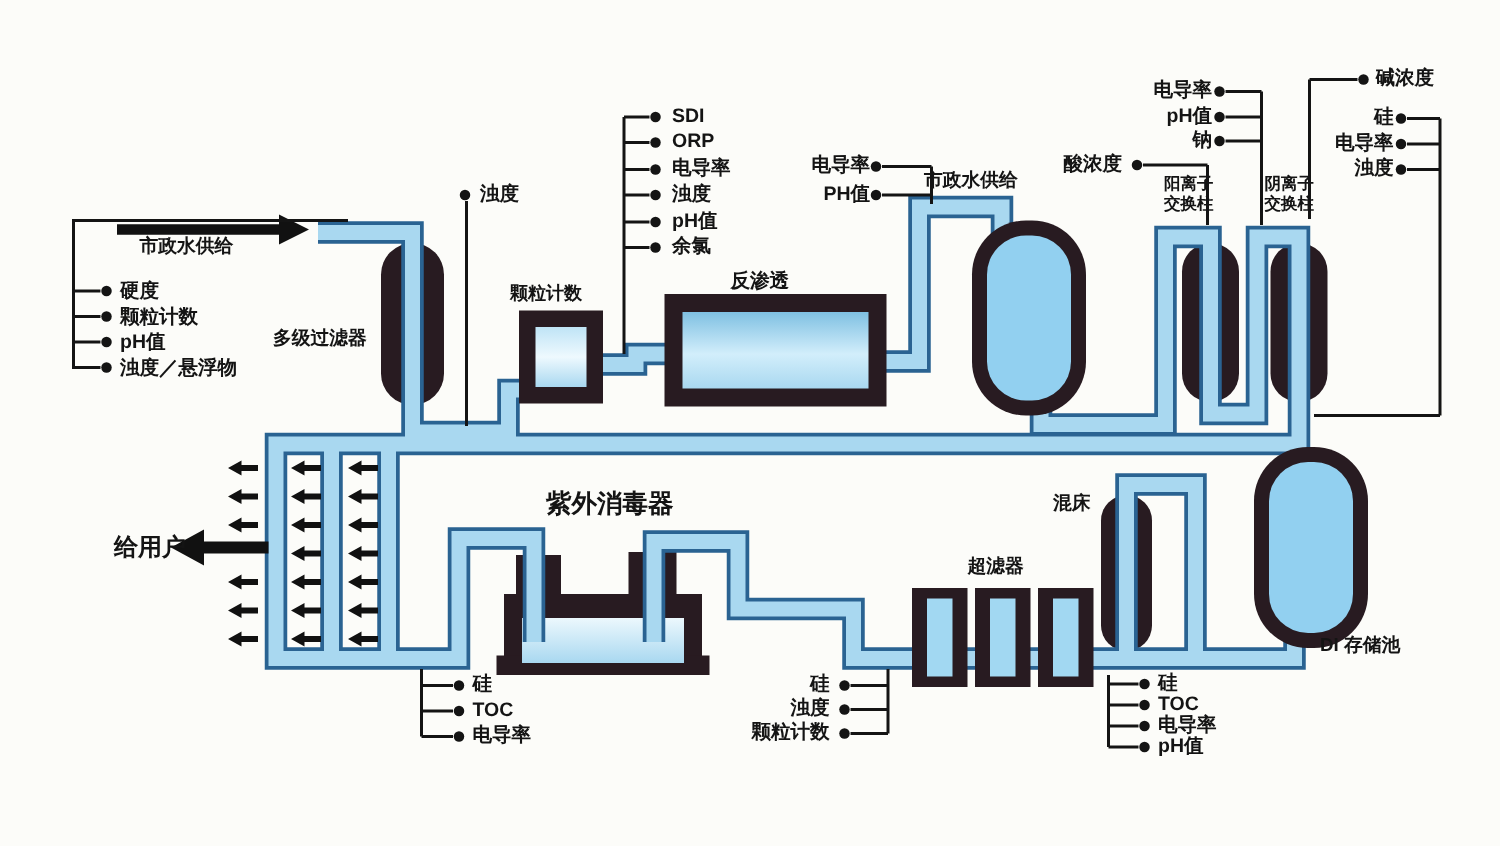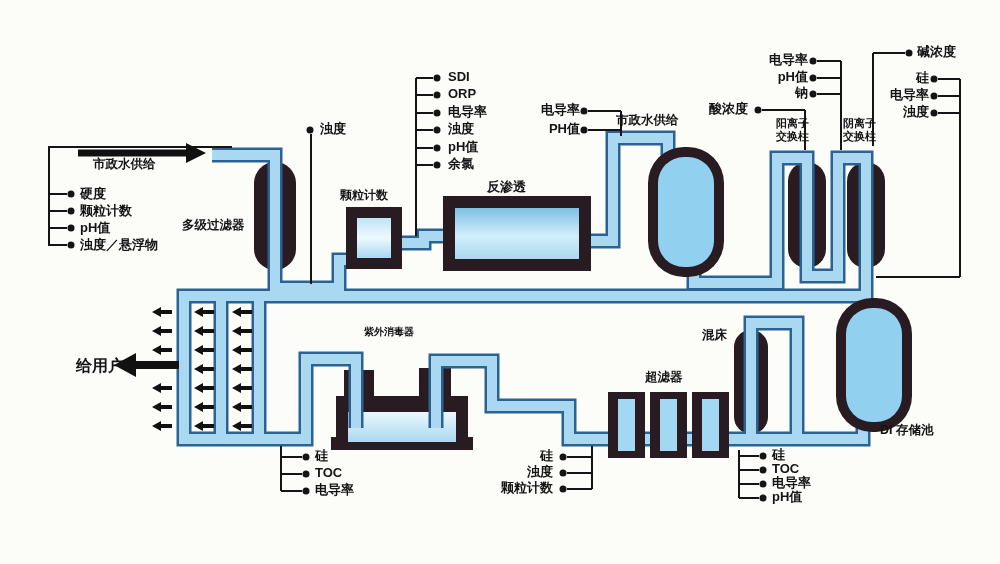--- a/index.html
+++ b/index.html
@@ -242,21 +242,21 @@
   </div>
 
   <div class="lbl" style="left:917px;top:45px">碱浓度</div>
 
   <div class="lbl ra" style="left:859px;top:71px;width:70px;font-size:13px">硅</div>
   <div class="lbl ra" style="left:859px;top:88px;width:70px;font-size:13px">电导率</div>
   <div class="lbl ra" style="left:859px;top:105px;width:70px;font-size:13px">浊度</div>
 
   <div class="lbl" style="left:76px;top:357px;font-size:16px">给用户</div>
 
-  <div class="lbl" style="left:364px;top:326px;font-size:10px">紫外消毒器</div>
+  <div class="lbl" style="left:364px;top:326px;font-size:17px">紫外消毒器</div>
 
   <div class="lbl" style="left:315px;top:449px">硅</div>
   <div class="lbl" style="left:315px;top:466px">TOC</div>
   <div class="lbl" style="left:315px;top:483px">电导率</div>
 
   <div class="lbl ra" style="left:473px;top:449px;width:80px">硅</div>
   <div class="lbl ra" style="left:473px;top:465px;width:80px">浊度</div>
   <div class="lbl ra" style="left:473px;top:481px;width:80px">颗粒计数</div>
 
   <div class="lbl" style="left:645px;top:370px;font-size:12.5px">超滤器</div>

